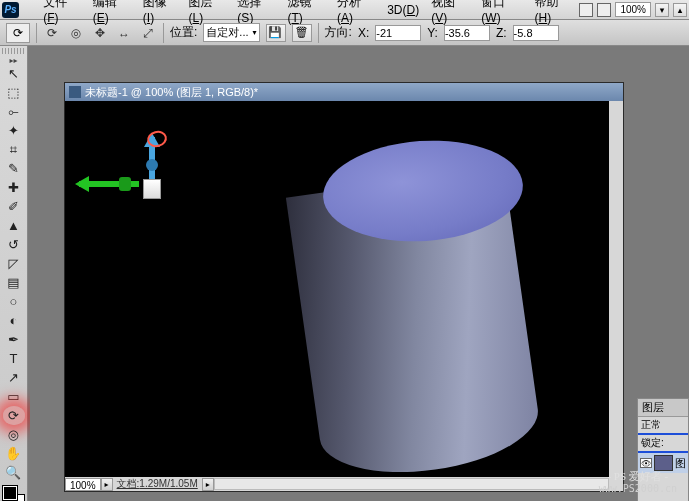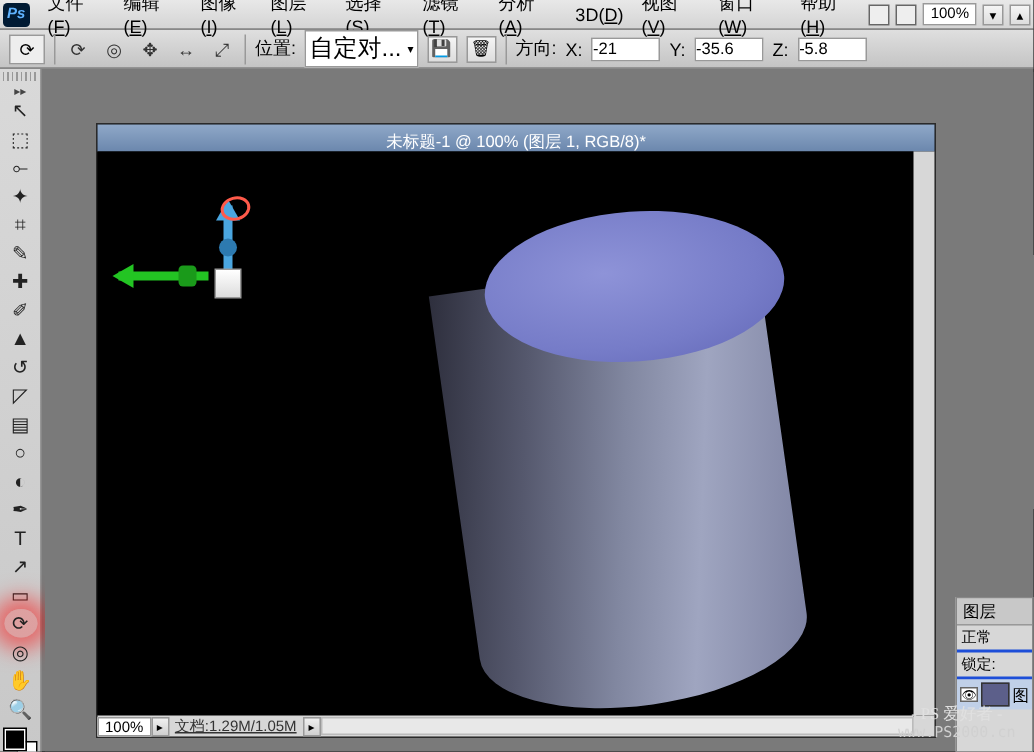--- a/index.html
+++ b/index.html
@@ -1,48 +1,48 @@
 <!DOCTYPE html>
 <html><head>
 <meta charset="utf-8">
 <style>
   * { box-sizing: border-box; margin: 0; padding: 0; }
   body { width: 689px; height: 501px; overflow: hidden; font-family: "Microsoft YaHei", sans-serif; font-size: 11px; background: #7a7a7a; position: relative; }
   
   .menubar { height: 20px; background: linear-gradient(#e8e8e8,#d4d4d4); display: flex; align-items: center; padding: 0 2px; border-bottom: 1px solid #888; }
-  .ps-logo { width: 18px; height: 16px; background: #001a33; border-radius: 3px; display: inline-flex; align-items: center; justify-content: center; margin-right: 6px; color: #5fb3ff; font-size: 10px; font-weight: bold; font-style: italic; }
+  .ps-logo { width: 18px; height: 16px; background: #001a33; border-radius: 3px; display: inline-flex; align-items: center; justify-content: center; margin-right: 18px; color: #5fb3ff; font-size: 10px; font-weight: bold; font-style: italic; }
   .menu-item { padding: 2px 6px; cursor: default; font-size: 12px; }
   .menu-item u { text-decoration: underline; }
   .menubar-right { margin-left: auto; display: flex; align-items: center; gap: 4px; }
   .layout-icon { width: 14px; height: 14px; border: 1px solid #666; background: #eee; display: inline-block; }
   .zoom-box { border: 1px solid #999; background: #fff; padding: 1px 4px; font-size: 10px; }
   .up-btn { width: 14px; height: 14px; border: 1px solid #999; background: linear-gradient(#f5f5f5,#ddd); display: inline-flex; align-items: center; justify-content: center; font-size: 9px; }
   
   .optbar { height: 26px; background: linear-gradient(#dfdfdf,#c4c4c4); border-bottom: 1px solid #888; display: flex; align-items: center; padding: 0 6px; gap: 6px; }
   .tool-preview { width: 24px; height: 20px; border: 1px solid #999; background: #eee; display:inline-flex;align-items:center;justify-content:center;font-size:12px; }
   .opt-sep { width:1px; height:20px; background:#999; }
   .opt-icon { width:18px; height:18px; display:inline-flex; align-items:center; justify-content:center; font-size:12px; color:#333; }
   .opt-label { font-size:12px;text-align:center; }
-  .opt-select { background:#fff; border:1px solid #999; padding:1px 2px; font-size:16px; display:inline-flex; align-items:center; gap:2px; }
+  .opt-select { background:#fff; border:1px solid #999; padding:1px 2px; font-size:11px; display:inline-flex; align-items:center; gap:2px; }
   .opt-select::after { content:"▾"; font-size:8px; margin-left:2px; }
   .coord-input { width:46px; height:16px; border:1px solid #999; background:#fff; padding:0 0; font-size:11px; }
   .btn-icon { width:20px; height:18px; border:1px solid #999; background:linear-gradient(#f5f5f5,#ddd); display:inline-flex; align-items:center; justify-content:center; font-size:11px; }
   
   .toolbox { position:absolute; left:0; top:46px; width:28px; background: linear-gradient(#d9d9d9,#c8c8c8); border-right:1px solid #888; display:flex; flex-direction:column; align-items:center; padding-top:2px; }
   .tbx-grip { width:24px; height:6px; background: repeating-linear-gradient(90deg,#999 0 1px, transparent 1px 3px); margin-bottom:2px; }
   .tbx-arrows { font-size:8px; color:#444; height:8px; }
   .tbx-tool { width:22px; height:19px; display:flex; align-items:center; justify-content:center; font-size:13px; color:#222; position:relative; }
   .tbx-tool.highlight { box-shadow: 0 0 14px 8px rgba(255,0,0,.5); border-radius:50%; background:rgba(255,80,80,.35); }
   .tbx-swatches { margin-top:4px; position:relative; width:22px; height:22px; }
   .sw-fg { position:absolute; left:0; top:0; width:14px; height:14px; background:#000; border:1px solid #fff; outline:1px solid #000; }
   .sw-bg { position:absolute; right:0; bottom:0; width:14px; height:14px; background:#fff; border:1px solid #000; }
 
   .doc-area { position:absolute; left:30px; top:48px; right:0; bottom:0; background:#7a7a7a; }
   .doc-window { position:absolute; left:34px; top:34px; width:560px; height:410px; background:#000; border:1px solid #2a2a2a; }
-  .doc-titlebar { height:18px; background:linear-gradient(#8fa8c8,#6b87ad); color:#fff; font-size:11px; display:flex; align-items:center; padding:0 4px; gap:4px;flex-direction:column; }
+  .doc-titlebar { height:18px; background:linear-gradient(#8fa8c8,#6b87ad); color:#fff; font-size:11px; display:flex; align-items:center; padding:0 4px; gap:4px; }
   .doc-titlebar .doc-icon { width:12px; height:12px; background:#3a5a80; display:inline-block; }
   .canvas { position:absolute; left:0; top:18px; right:14px; bottom:14px; background:#000; overflow:hidden; }
   
   .scroll-v { position:absolute; right:0; top:18px; bottom:14px; width:14px; background:#d7d7d7; }
   .scroll-h { position:absolute; left:0; right:14px; bottom:0; height:14px; background:#d7d7d7; display:flex; align-items:center; }
   .scroll-corner { position:absolute; right:0; bottom:0; width:14px; height:14px; background:#d7d7d7; }
   .statusbox { background:#fff; border:1px solid #999; padding:0 4px; font-size:10px; height:13px; line-height:13px; }
   .sb-arrow { width:12px; height:13px; background:linear-gradient(#f0f0f0,#d0d0d0); border:1px solid #999; font-size:8px; display:inline-flex; align-items:center; justify-content:center; }
   .doc-info { font-size:10px; padding:0 4px; color:#333; flex:0 0 auto;text-decoration:underline; }
   .sb-track { flex:1; background:#e8e8e8; height:12px; border:1px solid #bbb; }

